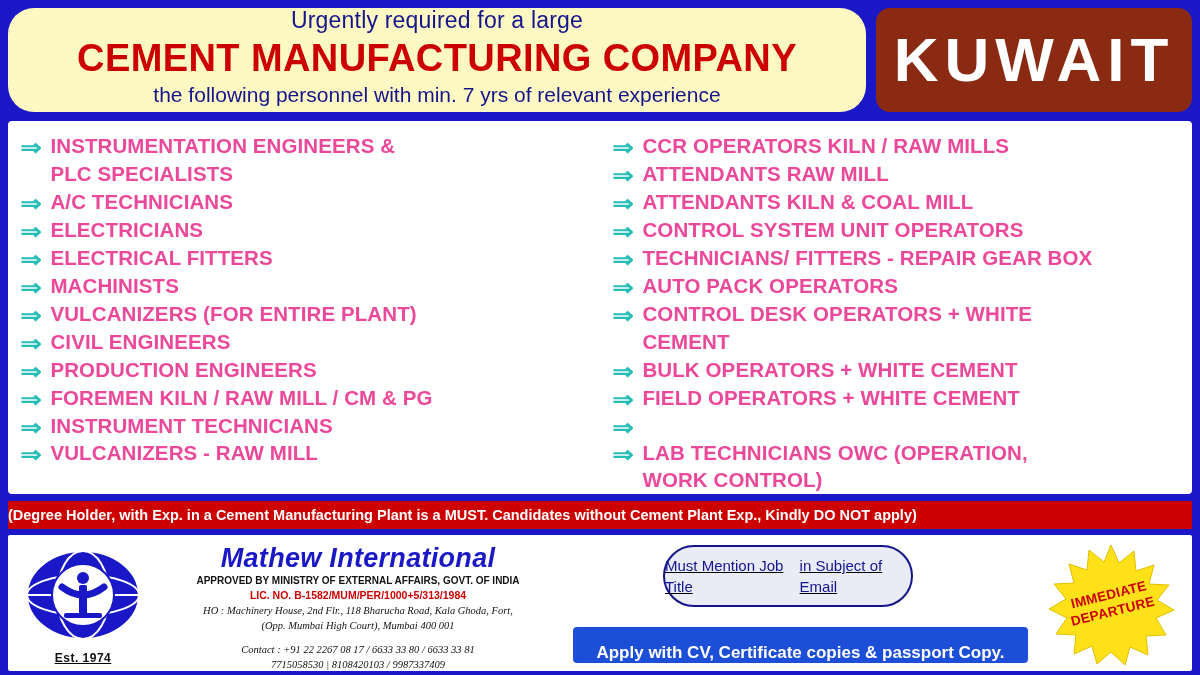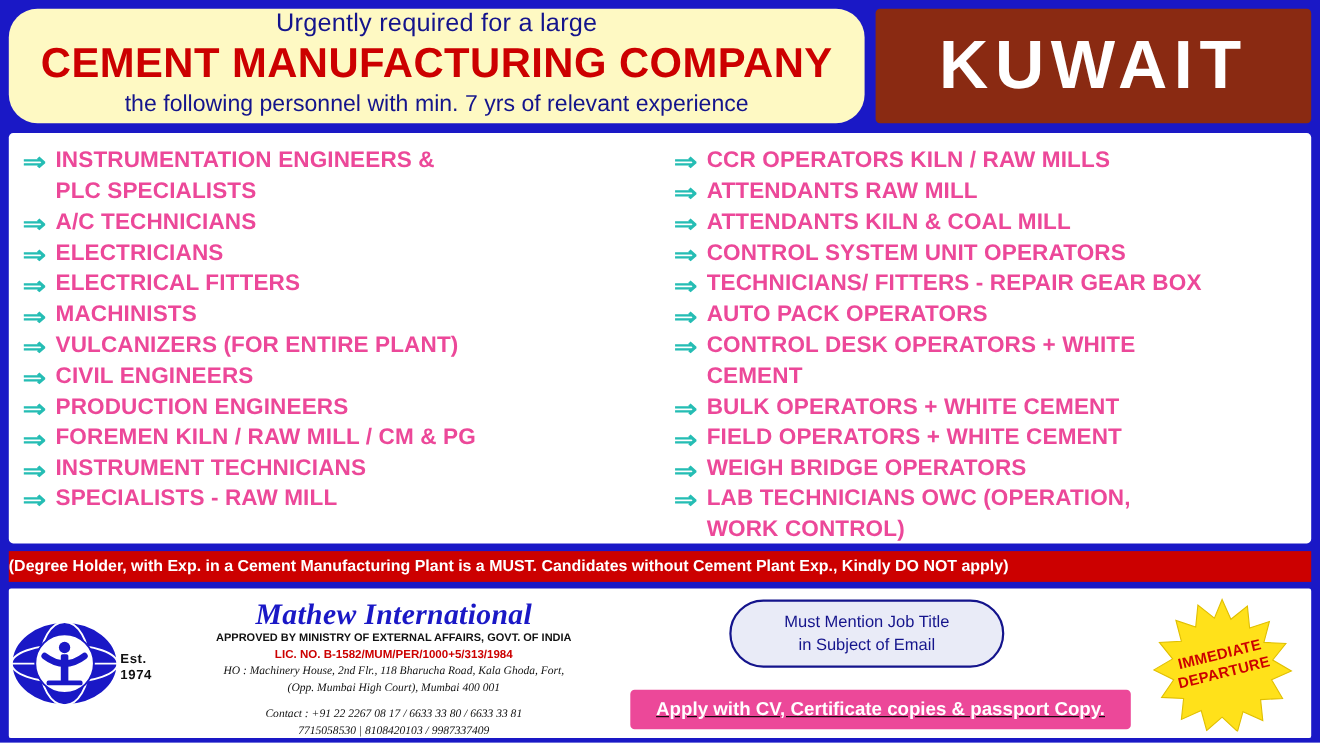--- a/index.html
+++ b/index.html
@@ -49,23 +49,23 @@
     line-height: 1.25;
     margin: 2px 0 1px;
   }
   .hdr-line3 {
     font-size: 21px;
     color: #14148c;
     font-weight: 400;
     line-height: 1.1;
   }
   .header-right {
-    width: 396px;
+    width: 316px;
     background: #8a2a12;
-    border-radius: 4px;
+    border-radius: 14px;
     display: flex;
     align-items: center;
     justify-content: center;
   }
   .kuwait {
     color: #ffffff;
     font-size: 62px;
     font-weight: bold;
     letter-spacing: 6px;
     line-height: 1;
@@ -131,39 +131,41 @@
     margin-top: 6px;
     background: #ffffff;
     height: 136px;
     border-radius: 2px;
     display: flex;
     position: relative;
   }
   .logo-box {
     width: 150px;
     display: flex;
+    flex-direction: column;
     align-items: center;
     justify-content: center;
     padding-top: 4px;
+    text-decoration: underline;
   }
   .logo-svg { display: block; }
   .est {
     font-size: 12px;
     font-weight: bold;
     color: #111;
     margin-top: 2px;
     letter-spacing: .5px;
   }
   .company-box {
     width: 400px;
     text-align: center;
     padding-top: 8px;
   }
   .company-name {
-    font-family: Liberation Serif, serif;
+    font-family: Liberation Sans, sans-serif;
     font-style: italic;
     font-weight: bold;
     font-size: 27px;
     color: #1a18c6;
     letter-spacing: .3px;
   }
   .c-line {
     font-size: 10px;
     color: #111;
     font-weight: bold;
@@ -198,41 +200,41 @@
   .subject-pill {
     position: absolute;
     left: 105px;
     top: 10px;
     width: 250px;
     height: 62px;
     background: #e9ebf7;
     border: 2px solid #14148c;
     border-radius: 32px;
     display: flex;
-    flex-direction: column;
-    align-items: center;
-    justify-content: center;
+    flex-direction: row;
+    align-items: center;
+    justify-content: center;
+    text-decoration: underline;
   }
   .subject-pill div {
     font-size: 15px;
     color: #14148c;
     line-height: 1.4;
   }
   .apply-bar {
     position: absolute;
     left: 15px;
     top: 92px;
     width: 455px;
     height: 36px;
-    background: #ec4899;
+    background: #1d4ed8;
     border-radius: 4px;
     display: flex;
-    align-items: center;
-    justify-content: center;
-    text-decoration: underline;
+    align-items: flex-end;
+    justify-content: center;
   }
   .apply-bar span {
     color: #ffffff;
     font-weight: bold;
     font-size: 17px;
   }
 
   
   .burst {
     position: absolute;
@@ -316,21 +318,21 @@
       <div class="job">
           <span class="arrow">⇒</span>
           <span class="job-label">FOREMEN KILN / RAW MILL / CM &amp; PG</span>
         </div>
       <div class="job">
           <span class="arrow">⇒</span>
           <span class="job-label">INSTRUMENT TECHNICIANS</span>
         </div>
       <div class="job">
           <span class="arrow">⇒</span>
-          <span class="job-label">SPECIALISTS - RAW MILL</span>
+          <span class="job-label">VULCANIZERS - RAW MILL</span>
         </div>
     </div>
 
     <div class="col right">
       <div class="job">
           <span class="arrow">⇒</span>
           <span class="job-label">CCR OPERATORS KILN / RAW MILLS</span>
         </div>
       <div class="job">
           <span class="arrow">⇒</span>
@@ -363,21 +365,20 @@
       <div class="job">
           <span class="arrow">⇒</span>
           <span class="job-label">BULK OPERATORS + WHITE CEMENT</span>
         </div>
       <div class="job">
           <span class="arrow">⇒</span>
           <span class="job-label">FIELD OPERATORS + WHITE CEMENT</span>
         </div>
       <div class="job">
           <span class="arrow">⇒</span>
-          <span class="job-label">WEIGH BRIDGE OPERATORS</span>
         </div>
       <div class="job">
           <span class="arrow">⇒</span>
           <span class="job-label">LAB TECHNICIANS OWC (OPERATION,</span>
         </div>
       <div class="job">
           <span class="arrow hidden">⇒</span>
           <span class="job-label">WORK CONTROL)</span>
         </div>
     </div>

